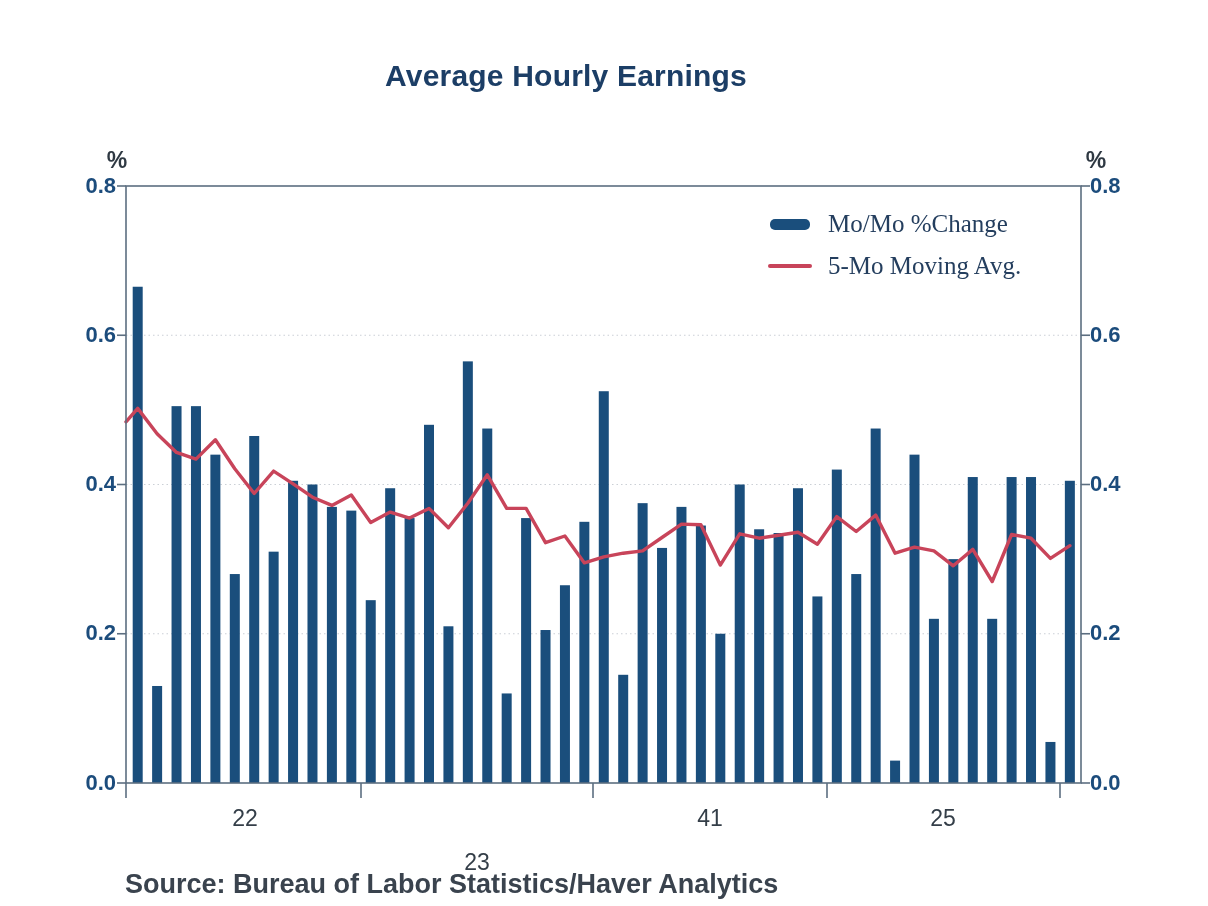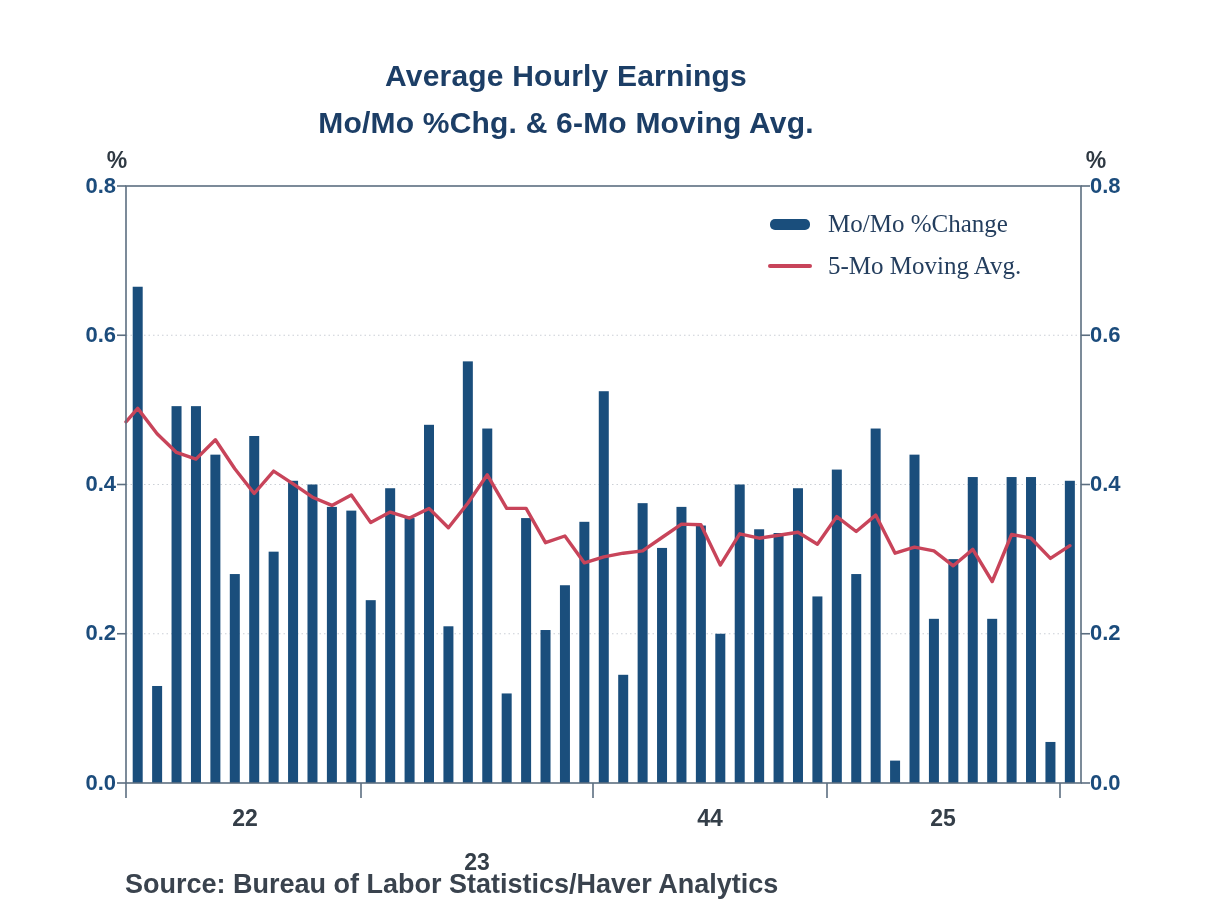--- a/index.html
+++ b/index.html
@@ -6,56 +6,55 @@
   body{
     width:1208px;height:906px;position:relative;background:#ffffff;
     font-family:"Liberation Sans", sans-serif;overflow:hidden;
   }
   .title-block{position:absolute;left:0;top:52px;width:1132px;text-align:center;}
   .title-line{font-size:30px;font-weight:700;color:#1C3E66;line-height:47px;letter-spacing:0.2px;}
   .pct-label{position:absolute;width:44px;text-align:center;font-size:23px;font-weight:700;color:#2F3943;}
   .ytick{position:absolute;font-size:22px;font-weight:700;color:#1C4C7C;line-height:26px;}
   .ytick.left{width:52px;text-align:right;right:1092px;}
   .ytick.right{left:1090px;width:60px;text-align:left;}
-  .xtick-label{position:absolute;width:70px;text-align:center;font-size:23px;font-weight:700;color:#343E48;top:805px;}
+  .xtick-label{position:absolute;width:70px;text-align:center;font-size:23px;font-weight:400;color:#343E48;top:805px;}
   .legend{position:absolute;left:768px;top:203px;}
   .legend-row{display:flex;align-items:center;height:42px;font-family:Liberation Serif, serif;}
   .legend-swatch{width:44px;margin-right:16px;display:flex;align-items:center;justify-content:center;}
   .swatch-bar{width:40px;height:11px;border-radius:5px;}
   .swatch-line{width:44px;height:4px;border-radius:2px;}
   .legend-label{font-size:25px;color:#243E5E;}
   .source{position:absolute;left:125px;top:869px;font-size:27px;font-weight:700;color:#3A434E;}
   #plot-svg{position:absolute;left:126px;top:186px;overflow:visible;}
 </style>
 </head>
 <body>
 
 <div class="title-block">
   <div class="title-line">Average Hourly Earnings</div>
-  <div class="title-line">Mo/Mo %Chg. &amp; 6-Mo Moving Avg.</div>
 </div>
 
 <div class="pct-label" style="left:95px;top:147px;">%</div>
 <div class="pct-label" style="left:1074px;top:147px;">%</div>
 
 <div class="ytick left" style="top:173px;">0.8</div>
 <div class="ytick left" style="top:322px;">0.6</div>
 <div class="ytick left" style="top:471px;">0.4</div>
 <div class="ytick left" style="top:620px;">0.2</div>
 <div class="ytick left" style="top:770px;">0.0</div>
 
 <div class="ytick right" style="top:173px;">0.8</div>
 <div class="ytick right" style="top:322px;">0.6</div>
 <div class="ytick right" style="top:471px;">0.4</div>
 <div class="ytick right" style="top:620px;">0.2</div>
 <div class="ytick right" style="top:770px;">0.0</div>
 
 <div class="xtick-label" style="left:210px;">22</div>
 <div class="xtick-label" style="left:442px;margin-top:44px;">23</div>
-<div class="xtick-label" style="left:675px;">44</div>
+<div class="xtick-label" style="left:675px;">41</div>
 <div class="xtick-label" style="left:908px;">25</div>
 
 <div class="legend">
   <div class="legend-row">
     <span class="legend-swatch">
         <span class="swatch-bar" id="swatch-bar" style="background: rgb(26, 78, 124);"></span>
       </span>
     <span class="legend-label">Mo/Mo %Change</span>
   </div>
   <div class="legend-row">

